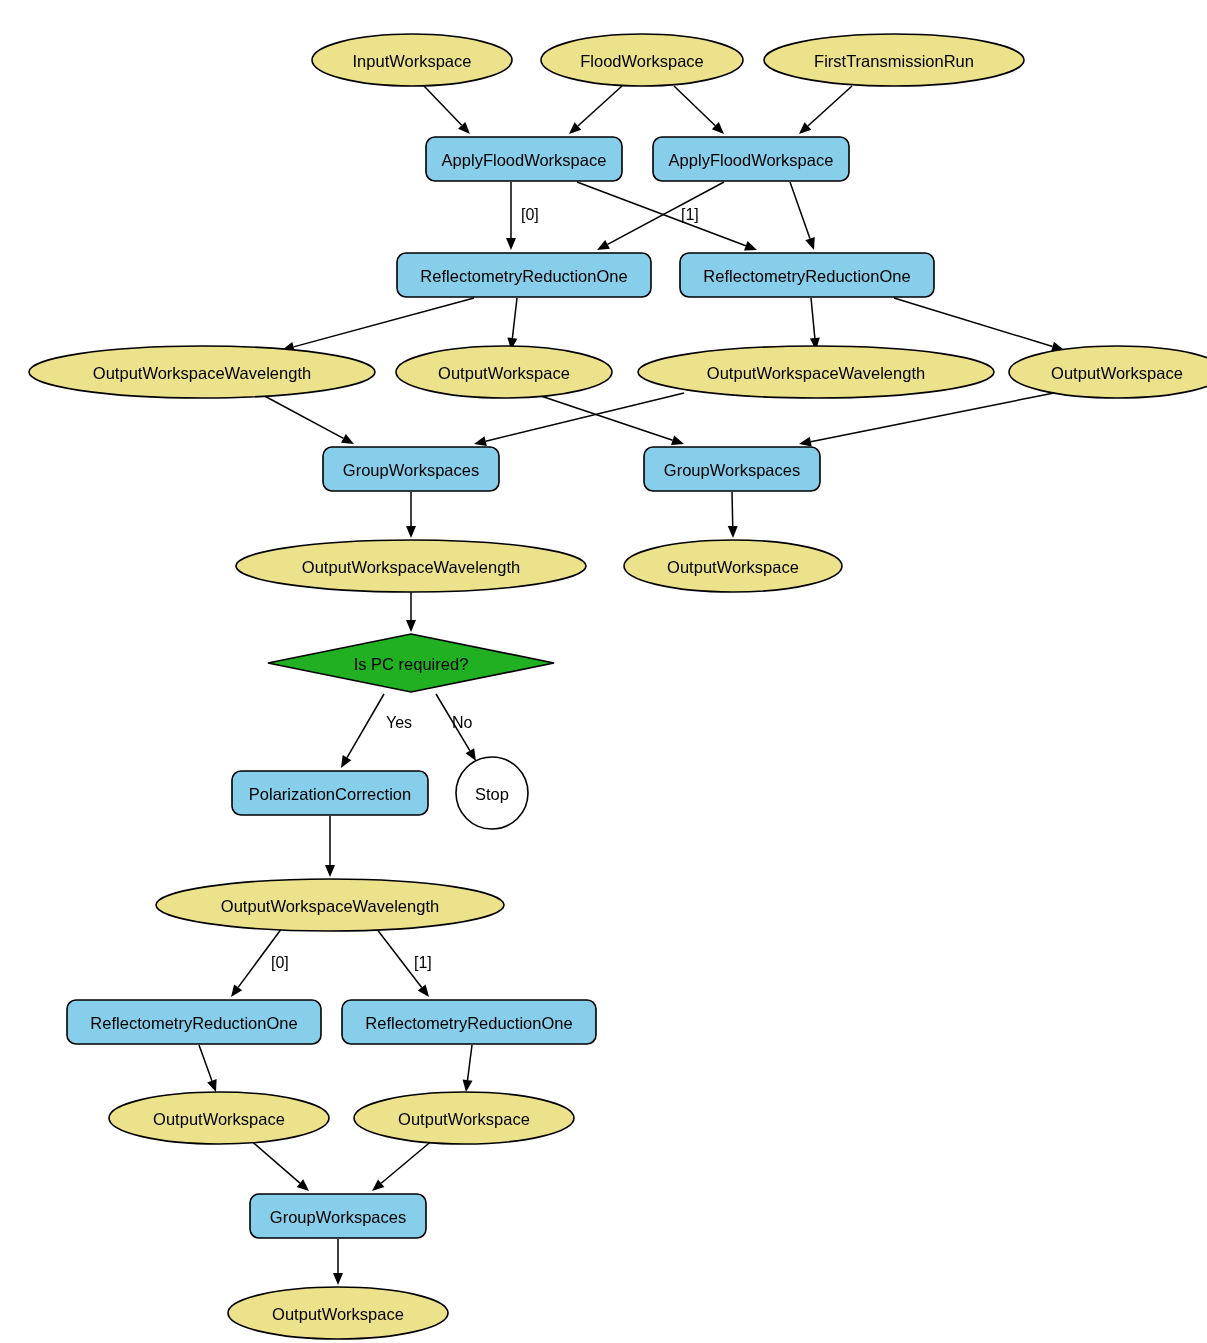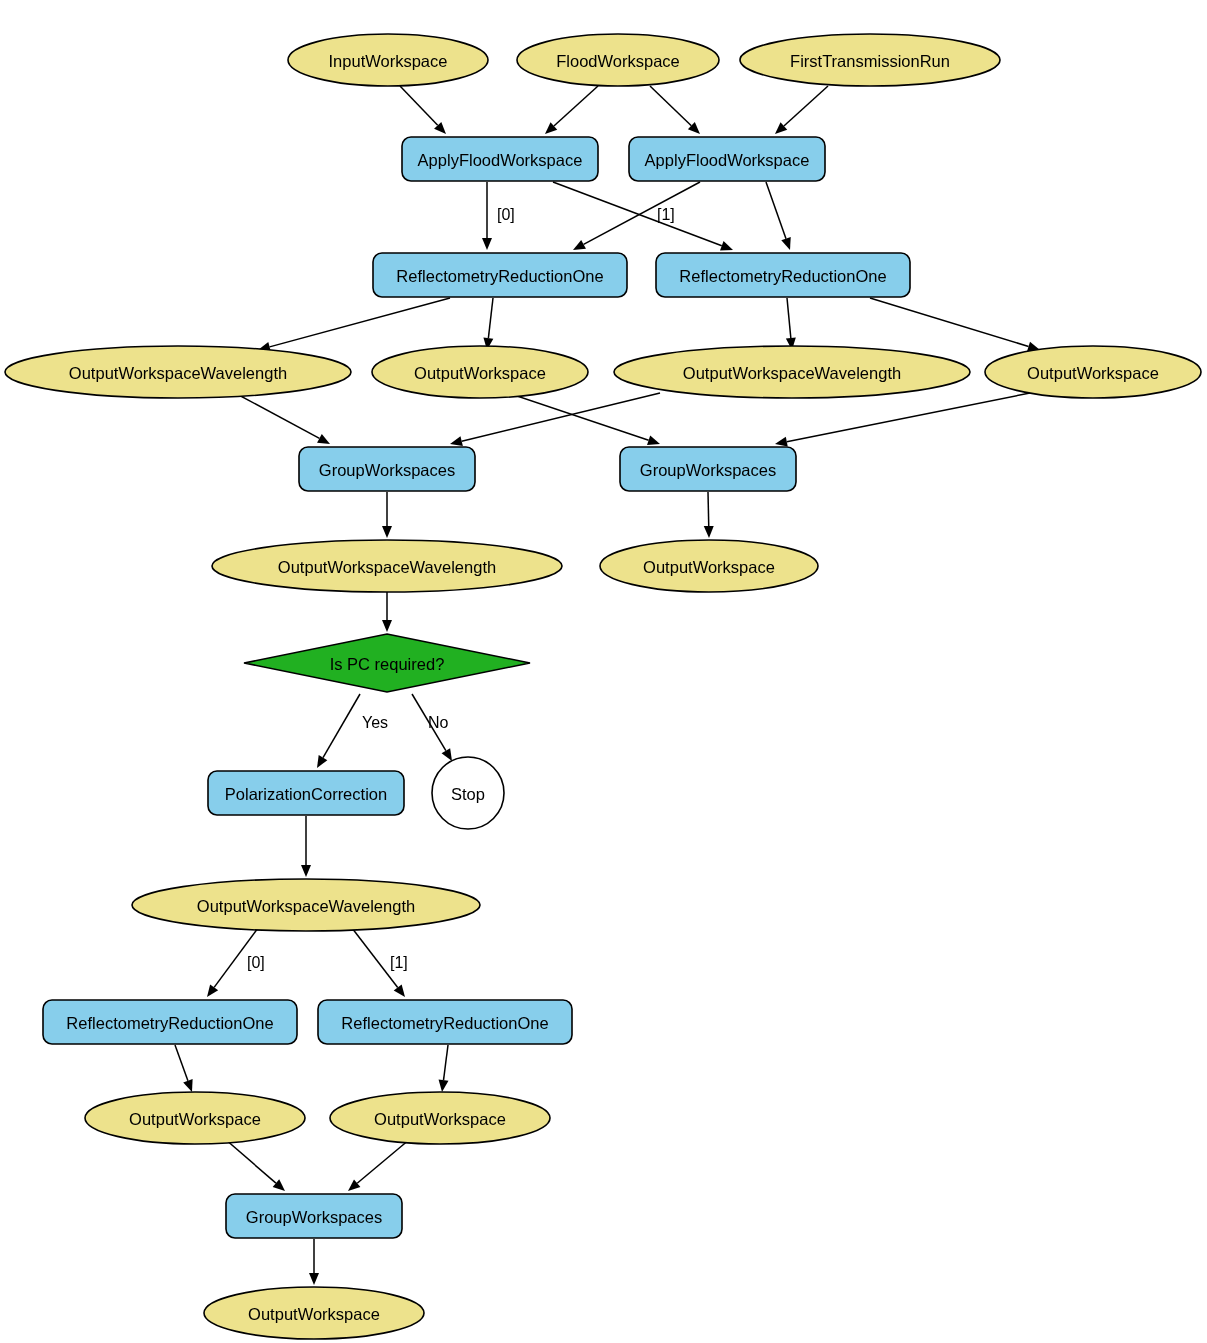--- a/index.html
+++ b/index.html
@@ -6,20 +6,21 @@
     margin: 0;
     padding: 0;
     background: #ffffff;
   }
   #graph-root {
     position: relative;
     width: 1124px;
     height: 1343px;
     background: #ffffff;
     font-family: "Liberation Sans", sans-serif;
+    padding-left: 24px;
   }
   svg#graph-svg {
     display: block;
     width: 1207px;
     height: 1343px;
   }
   .node-shape {
     stroke: #000000;
     stroke-width: 1.6;
   }

